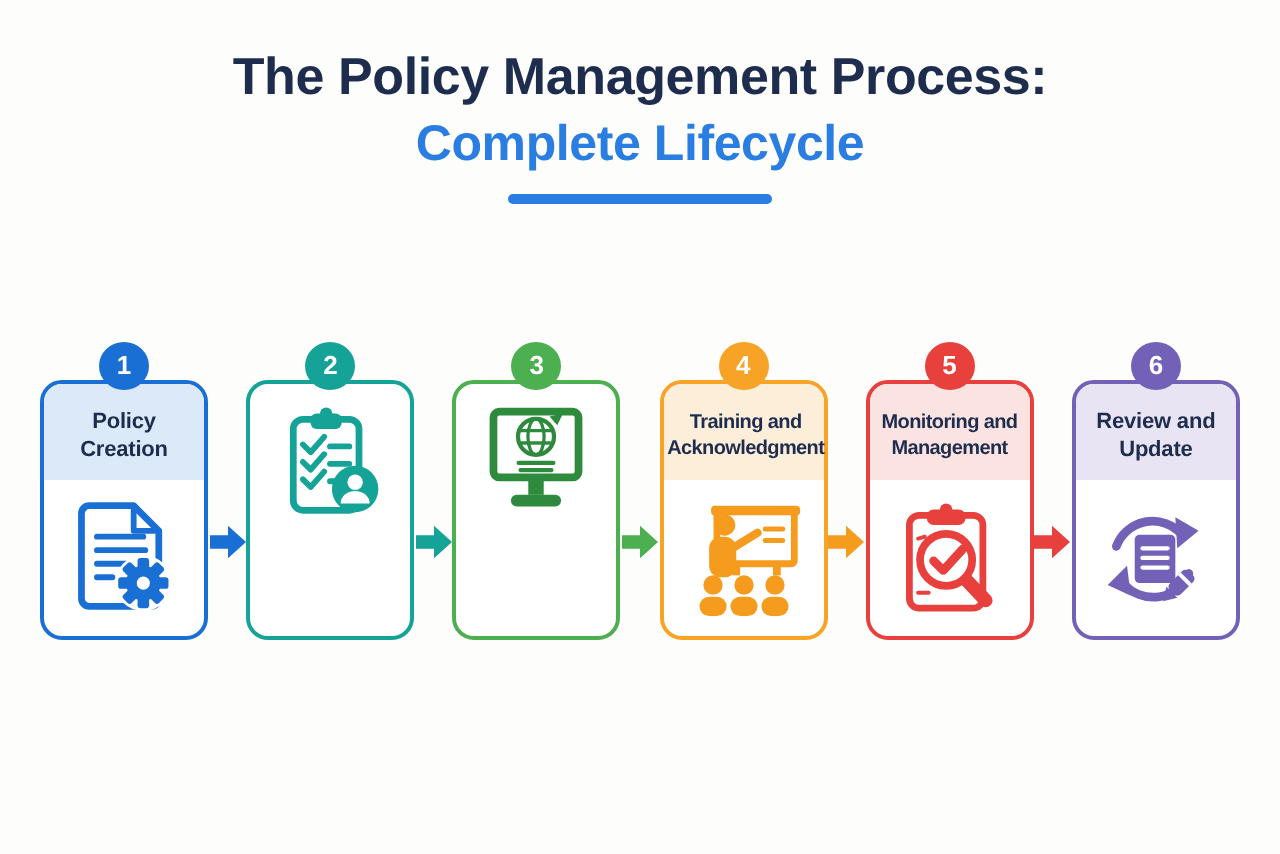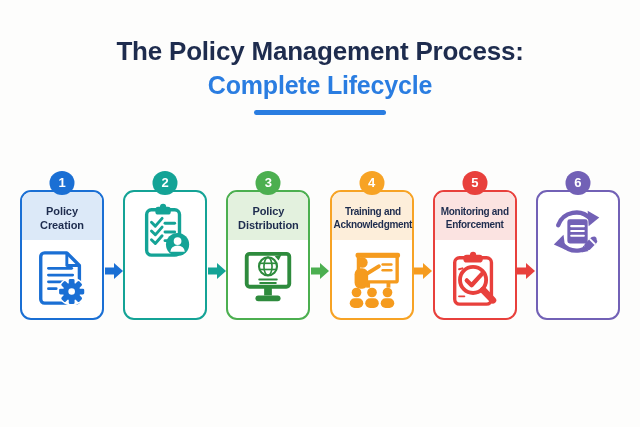--- a/index.html
+++ b/index.html
@@ -3,21 +3,21 @@
 <meta charset="utf-8">
 <style>
   * { margin:0; padding:0; box-sizing:border-box; }
   html,body { background:#e9e9e9; }
   .canvas {
     position:relative; width:640px; height:427px; margin:0 auto;
     background:#fdfdfc; overflow:hidden;
     font-family:"Liberation Sans", sans-serif;
   }
   
-  .title-block { padding-top:36px; text-align:center; }
+  .title-block { padding-top:23px; text-align:center; }
   .title-line1 { font-size:26px; font-weight:700; color:#1e2c4e; letter-spacing:-0.2px; }
   .title-line2 { font-size:25px; font-weight:700; color:#2a7de1; margin-top:4px; letter-spacing:-0.2px; }
   .title-underline { width:132px; height:5px; border-radius:3px; background:#2a7de1; margin:10px auto 0; }
   
   .flow {
     position:absolute; top:190px; left:20px; right:20px;
     display:flex; justify-content:space-between; align-items:flex-start;
   }
   .step-card {
     position:relative; flex:0 0 84px; width:84px; height:130px;
@@ -125,23 +125,20 @@
         </svg>
       </div>
     </div>
 
     <svg class="flow-arrow" viewBox="0 0 20 20">
       <path d="M0 6.2 H10 V1 L20 10 L10 19 V13.8 H0 z" fill="#14a396"></path>
     </svg>
 
     <div class="step-card" style="--accent: #4caf50; --icon: #2e8b3d; --header-bg: #e3f1de;">
       <div class="step-badge">3</div>
-      <div class="card-header">
-        <div class="card-label">Policy Distribution</div>
-      </div>
       <div class="card-body">
         <svg width="58" height="62" viewBox="0 0 60 62">
           <rect class="ic-s" x="8" y="6" width="44" height="34" rx="3" stroke-width="4"></rect>
           <g transform="translate(30,19)">
             <circle class="ic-s" r="9.3" stroke-width="2.2"></circle>
             <ellipse class="ic-s" rx="4.2" ry="9.3" stroke-width="1.7"></ellipse>
             <line class="ic-s" x1="-8.6" y1="-3.2" x2="8.6" y2="-3.2" stroke-width="1.7"></line>
             <line class="ic-s" x1="-8.6" y1="3.2" x2="8.6" y2="3.2" stroke-width="1.7"></line>
             <path class="ic-f" d="M7 -10.5 l7 -1.5 l-3 6 z"></path>
           </g>
@@ -189,21 +186,21 @@
       </div>
     </div>
 
     <svg class="flow-arrow" viewBox="0 0 20 20">
       <path d="M0 6.2 H10 V1 L20 10 L10 19 V13.8 H0 z" fill="#f59b1e"></path>
     </svg>
 
     <div class="step-card tight" style="--accent: #e8403c; --icon: #e8403c; --header-bg: #fbe3e1;">
       <div class="step-badge">5</div>
       <div class="card-header">
-        <div class="card-label">Monitoring and Enforcement</div>
+        <div class="card-label">Monitoring and Management</div>
       </div>
       <div class="card-body">
         <svg width="58" height="62" viewBox="0 0 60 62">
           <rect x="9" y="10" width="38" height="48" rx="5" fill="#fbe3e1" class="ic-s" stroke-width="3.5"></rect>
           <circle class="ic-f" cx="28" cy="7" r="3.2"></circle>
           <rect class="ic-f" x="18" y="7" width="20" height="8" rx="3.5"></rect>
           <g class="ic-s" stroke-width="2" stroke-linecap="round">
             <line x1="13.5" y1="22" x2="17" y2="21"></line>
             <line x1="13.5" y1="50" x2="19" y2="50"></line>
           </g>
@@ -213,20 +210,23 @@
         </svg>
       </div>
     </div>
 
     <svg class="flow-arrow" viewBox="0 0 20 20">
       <path d="M0 6.2 H10 V1 L20 10 L10 19 V13.8 H0 z" fill="#e8403c"></path>
     </svg>
 
     <div class="step-card" style="--accent: #7261b6; --icon: #7261b6; --header-bg: #e8e4f4;">
       <div class="step-badge">6</div>
+      <div class="card-header">
+        <div class="card-label">Review and Update</div>
+      </div>
       <div class="card-body">
         <svg width="58" height="62" viewBox="0 0 60 62">
           <path class="ic-s" d="M9.5 26 A20 20 0 0 1 43 19.5" stroke-width="4.5" stroke-linecap="round"></path>
           <path class="ic-f" d="M40 11 L52 18 L41 27 z"></path>
           <path class="ic-s" d="M47 40 A20 20 0 0 1 13.5 45.5" stroke-width="4.5" stroke-linecap="round"></path>
           <path class="ic-f" d="M17 51.5 L5 46 L15 36 z"></path>
           <rect class="ic-f" x="19" y="20" width="21" height="25" rx="2.5"></rect>
           <g class="ic-ws" stroke-width="2.2" stroke-linecap="round">
             <line x1="23" y1="27" x2="36" y2="27"></line>
             <line x1="23" y1="32" x2="36" y2="32"></line>

